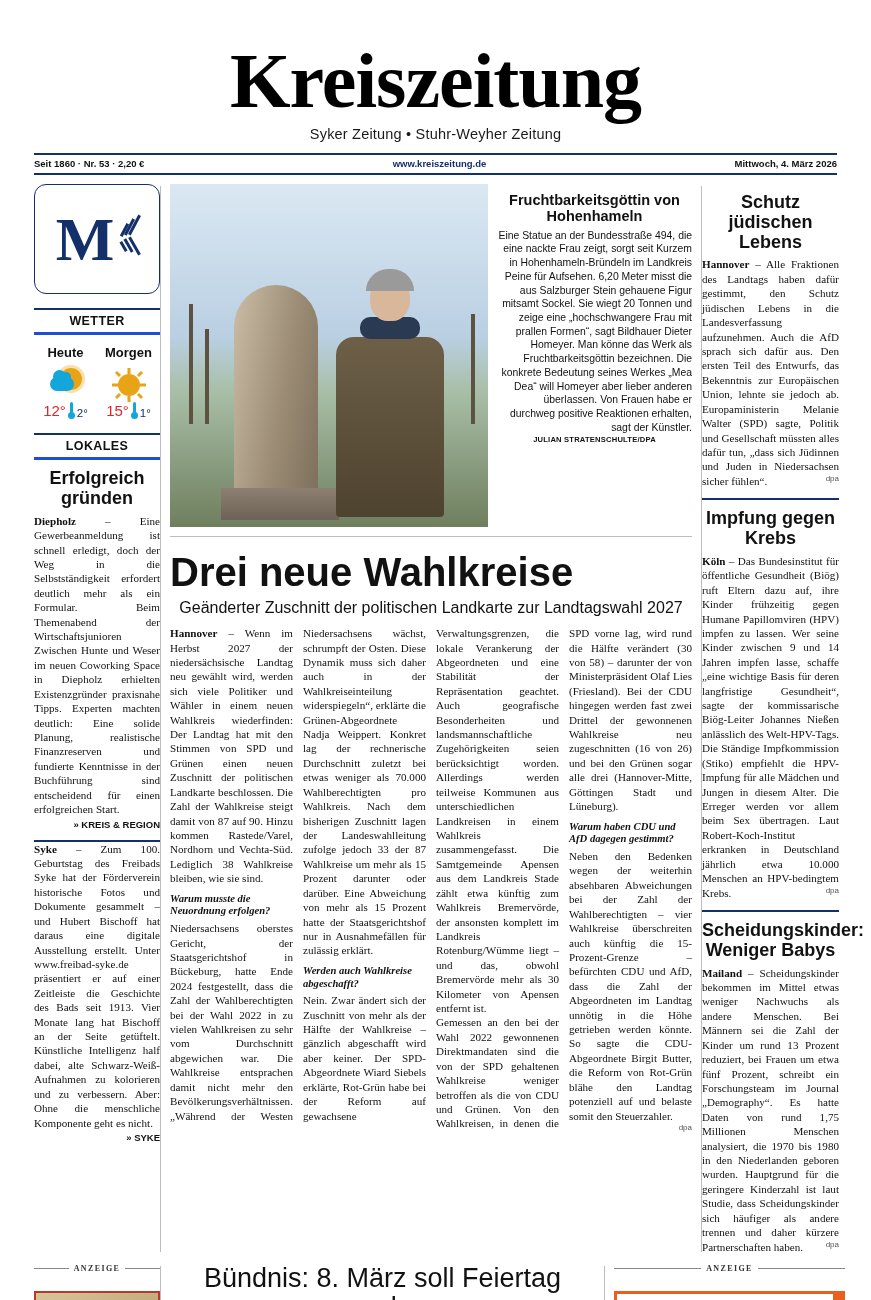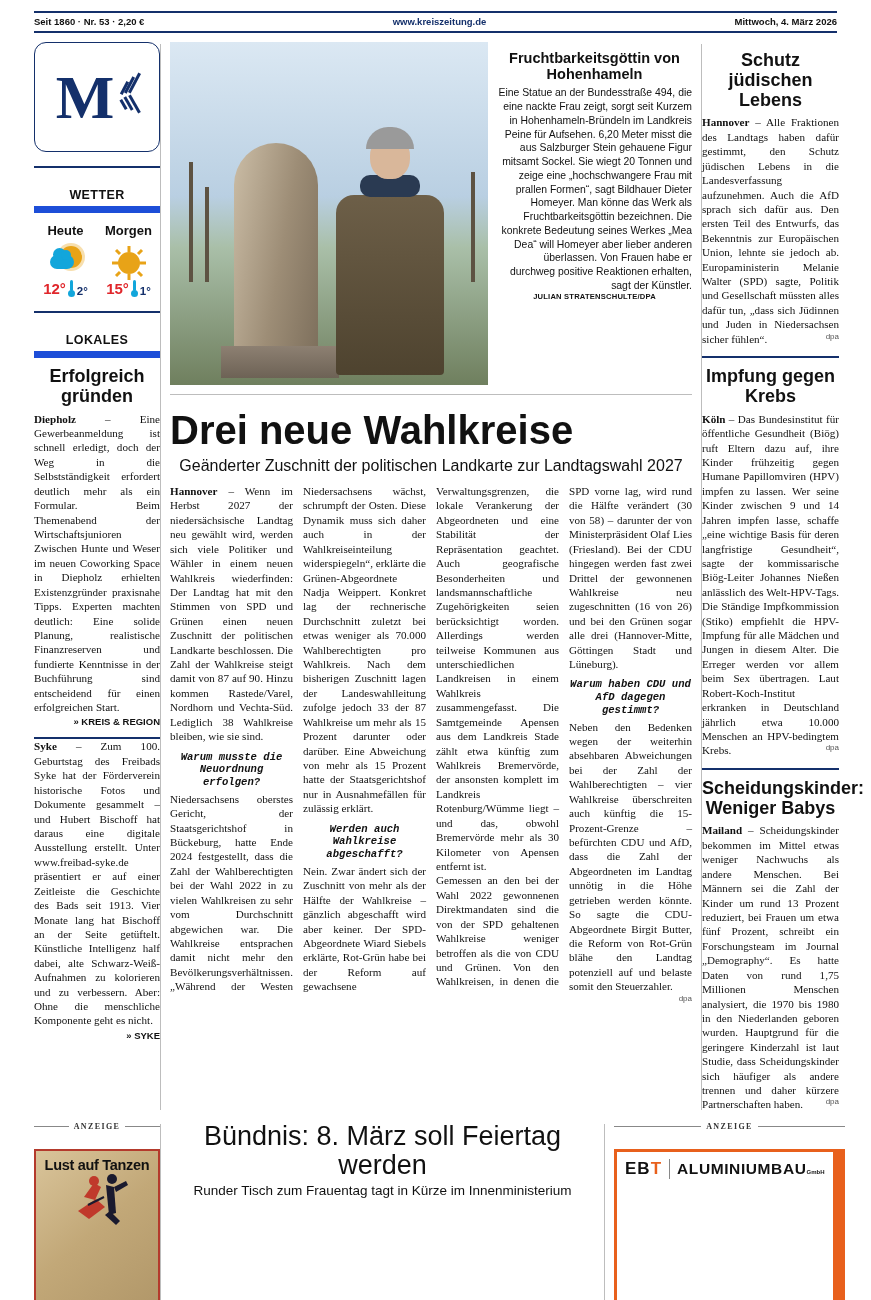--- a/index.html
+++ b/index.html
@@ -53,22 +53,22 @@
   }
   .logo-k { position:relative; width:26px; height:54px; display:inline-block; }
   .logo-k i {
     position:absolute; right:0; background:#14306b; display:block;
   }
 
   
   .sec-head {
     font-family:"Liberation Sans", sans-serif; font-weight:700;
     font-size: 12.5px; text-align:center; letter-spacing:.4px;
-    border-top:2px solid #14306b; border-bottom:7px solid #1d4ed8;
-    padding: 20px 0 4px; margin-top: 14px;
+    border-top:2px solid #14306b; border-bottom:3px solid #1d4ed8;
+    padding: 4px 0 4px; margin-top: 14px;
   }
 
   
   .weather { display:flex; margin-top: 10px; align-items: flex-end; }
   .wx { flex:1; text-align:center; }
   .wx-day {
     font-family:"Liberation Sans", sans-serif; font-weight:700; font-size:13px;
     margin-bottom: 5px;
   }
   .wx-ico { height: 34px; position:relative; margin-bottom:3px; }
@@ -82,21 +82,21 @@
             width:34px;height:34px; }
   .cloud {
     position:absolute; left:26%; top:12px; width:24px;height:14px;
     background:#12a6db; border-radius:9px;
   }
   .cloud:before{content:"";position:absolute;left:3px;top:-7px;width:13px;height:13px;
     background:#12a6db;border-radius:50%;}
   .cloud:after{content:"";position:absolute;left:11px;top:-5px;width:10px;height:10px;
     background:#12a6db;border-radius:50%;}
   .wx-temps {
-    font-family:"Liberation Sans", sans-serif; font-weight:700;
+    font-family:"Liberation Sans", sans-serif; font-weight:400;
     display:flex; align-items:center; justify-content:center; gap:2px;
   }
   .t-hi { color:#e0262b; font-size:15px; }
   .t-lo { color:#14306b; font-size:11.5px; align-self:flex-end; }
   .thermo { width:7px;height:17px;position:relative; }
   .thermo i{position:absolute;left:2px;top:0;width:3px;height:11px;background:#12a6db;border-radius:2px;}
   .thermo b{position:absolute;left:0;bottom:0;width:7px;height:7px;background:#12a6db;border-radius:50%;}
 
   
   .hl-s {
@@ -157,22 +157,22 @@
   .main-hl {
     font-family:"Liberation Sans", sans-serif; font-weight:700;
     font-size: 40px; line-height:1.05; margin-top: 14px;
   }
   .main-sub {
     font-family:"Liberation Sans", sans-serif; font-weight:400;
     font-size: 16px; text-align:center; margin: 6px 0 9px;
   }
   .cols4 { column-count:4; column-gap: 10px; column-rule:none; }
   .subhead {
-    font-family:Liberation Mono, monospace; font-weight:700; font-style:italic;
-    font-size: 10.6px; line-height:1.2; text-align:center; margin: 7px 0 3px;
+    font-family:Liberation Serif, serif; font-weight:700; font-style:italic;
+    font-size: 10.6px; line-height:1.2; margin: 7px 0 3px;
   }
 
   
   .bot-grid{ display:flex; margin-top: 10px; }
   .ad-label{
     font-family:Liberation Serif, serif; font-size:8px; font-weight:700;
     letter-spacing:1.4px; color:#333; display:flex; align-items:center; gap:5px;
     margin-bottom:18px;
   }
   .ad-label:before,.ad-label:after{content:"";flex:1;height:1px;background:#888;}
@@ -202,20 +202,24 @@
   .ebt-logo .t{color:#e8601c;}
   .ebt-name{font-size:15.5px;font-weight:700;letter-spacing:.6px;}
   .ebt-name small{font-size:6px;letter-spacing:0;}
   .ebt-stripe{position:absolute;right:0;top:0;bottom:0;width:9px;background:#e8601c;}
 </style>
 </head>
 <body>
 
 <div class="page">
 
+  <div class="masthead">
+    <div class="masthead-title">Kreiszeitung</div>
+    <div class="masthead-sub">Syker Zeitung • Stuhr-Weyher Zeitung</div>
+  </div>
   <div class="masthead-rule"></div>
   <div class="masthead-bar">
     <span>Seit 1860 · Nr. 53 · 2,20 €</span>
     <span class="url">www.kreiszeitung.de</span>
     <span>Mittwoch, 4. März 2026</span>
   </div>
 
   <div class="body-grid">
 
     <div class="col-left">

